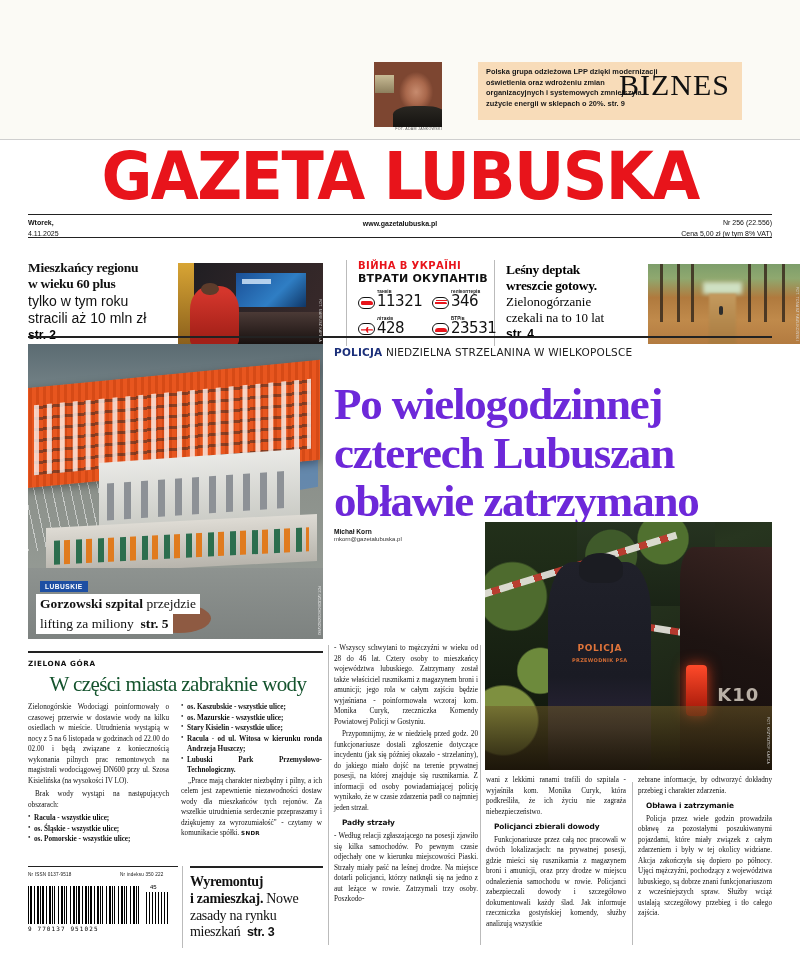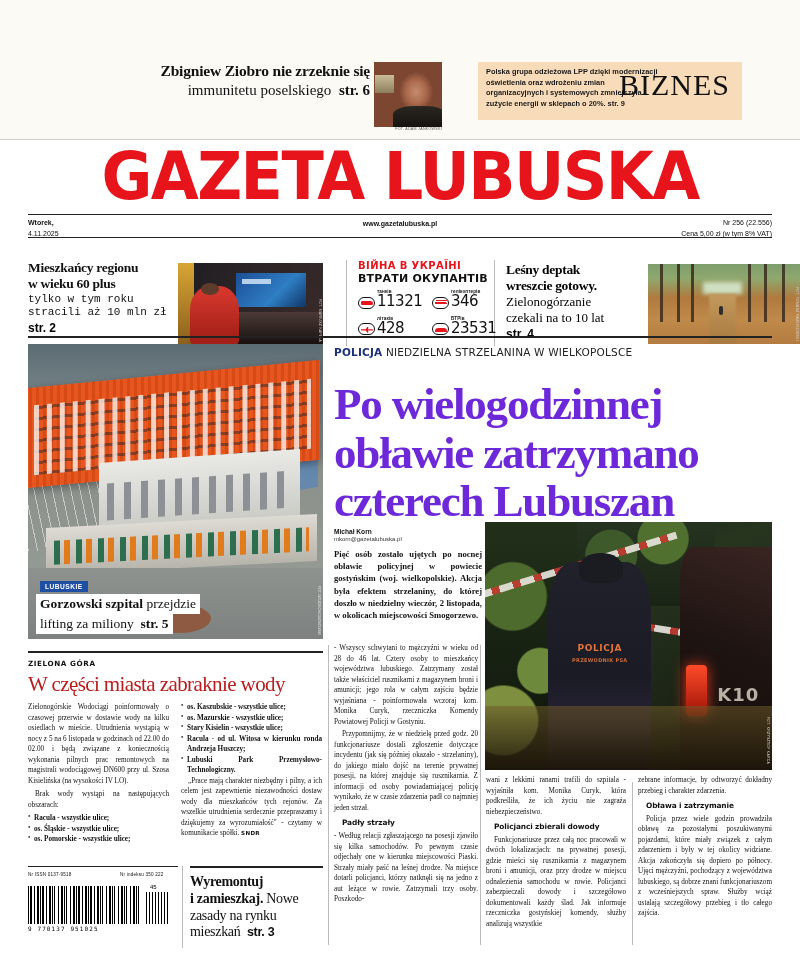--- a/index.html
+++ b/index.html
@@ -87,21 +87,21 @@
 
   
   .teasers { position:absolute; left:28px; top:260px; width:744px; height: 90px; }
   .tz-sep { position:absolute; top:0; width:1px; height: 86px; background:#bbb; }
   .teaser1 { position:absolute; left:0; top:0; width: 140px; }
   .t1-title {
     font-family: "Liberation Serif", serif; font-weight:bold;
     font-size: 13.5px; line-height: 1.22; color:#111; letter-spacing:-0.3px;
   }
   .t1-sub {
-    font-family: Liberation Mono, monospace; font-size: 11px; line-height:1.22; color:#111;
+    font-family: Liberation Sans, sans-serif; font-size: 14px; line-height:1.22; color:#111;
   }
   .t1-page { font-family:"Liberation Sans",sans-serif; font-weight:bold; font-size:12px; margin-top:1px;}
   .teaser1-photo {
     position:absolute; left: 150px; top: 3px; width: 145px; height: 82px;
     background: linear-gradient(120deg,#1d1d22 0%, #2a2326 35%, #3a2a2a 100%);
     overflow:hidden;
   }
   .t1p-screen{position:absolute; left:40%; top:12%; width:48%; height:42%;
     background:linear-gradient(135deg,#1b4f96,#2f7ec4 60%,#0f3666);}
   .t1p-screen::after{content:"";position:absolute;left:8%;top:18%;width:42%;height:14%;background:#cfe3f7;opacity:.85;}
@@ -312,21 +312,21 @@
   .p-ground { position:absolute; left:0; bottom:0; width:100%; height:26%;
     background: linear-gradient(180deg,rgba(110,90,40,.55),rgba(30,22,10,.9));}
   .police-credit { position:absolute; right:2px; bottom:6px; font-size:3.4px; color:#ddd;
     writing-mode: vertical-rl; letter-spacing:.3px;}
 
   
   .rule-zg { position:absolute; left:28px; top: 651px; width: 295px; height:1.5px; background:#222;}
   .zg-kicker { position:absolute; left:28px; top: 659px; font-size:7.2px; font-weight:bold;
     letter-spacing:.6px; color:#111; font-family:"DejaVu Sans",sans-serif;}
   .zg-head { position:absolute; left:28px; top: 672px; width: 300px;
-    font-family:"Liberation Serif",serif; font-size: 21px; letter-spacing:-0.6px; color:#b91c1c;}
+    font-family:"Liberation Serif",serif; font-size: 21px; letter-spacing:-0.6px; color:#14532d;text-align:center;}
   .zg-cols { position:absolute; left:28px; top: 702px; width: 295px;
     display:flex; gap: 12px;}
   .zg-col { width: 141px; font-family:"Liberation Serif",serif; font-size: 7.2px;
     line-height: 1.46; color:#111; text-align: justify;}
   .zg-col p { margin-bottom: 3px; }
   .zg-col ul { list-style:none; margin:0; padding:0;}
   .zg-col li { font-weight:bold; position:relative; padding-left:6px; line-height:1.46;}
   .zg-col li::before{ content:"\25CF"; position:absolute; left:0; top:0; font-size:4px;}
   .zg-col .ind { text-indent: 7px; }
   .zg-sign { font-weight:bold; font-family:"DejaVu Sans",sans-serif; font-size:5.6px; letter-spacing:.3px;}
@@ -368,27 +368,20 @@
     font-family:"DejaVu Sans",sans-serif; font-weight:bold; font-size:7.4px;
     margin: 5px 0 2px 0; text-indent: 8px; letter-spacing:-0.1px;
   }
 </style>
 </head>
 <body>
 
 <div class="page">
 
   <div class="top-strip">
-    <div class="ziobro-block">
-      <div class="ziobro-l1">Zbigniew Ziobro nie zrzeknie się</div>
-      <div class="ziobro-l2">
-        <span>immunitetu poselskiego</span>
-        &nbsp;<b>str. 6</b>
-      </div>
-    </div>
     <div class="ziobro-photo">
       <div class="plaque"></div>
       <div class="suit"></div>
     </div>
     <div class="ziobro-credit">FOT. ADAM JANKOWSKI</div>
 
     <div class="biznes-box">
       <div class="biznes-text">Polska grupa odzieżowa LPP dzięki modernizacji oświetlenia oraz wdrożeniu zmian organizacyjnych i systemowych zmniejszyła zużycie energii w sklepach o 20%.   str. 9</div>
       <div class="biznes-logo">BIZNES</div>
     </div>
@@ -516,29 +509,28 @@
       <span class="l"><span>lifting za miliony</span> &nbsp;<b>str. 5</b></span>
     </div>
     <div class="hosp-credit">FOT. WOJCIECH OGONOWSKI</div>
   </div>
 
   <div class="kicker">
     <b>POLICJA</b><span> NIEDZIELNA STRZELANINA W WIELKOPOLSCE</span>
   </div>
   <div class="headline">
     <div>Po wielogodzinnej</div>
+    <div>czterech Lubuszan</div>
     <div>obławie zatrzymano</div>
-    <div>czterech Lubuszan</div>
   </div>
 
   <div class="byline">
     <div class="byl-name">Michał Korn</div>
     <div class="byl-mail">mkorn@gazetalubuska.pl</div>
   </div>
-  <div class="lead">Pięć osób zostało ujętych po nocnej obławie policyjnej w powiecie gostyńskim (woj. wielkopolskie). Akcja była efektem strzelaniny, do której doszło w niedzielny wieczór, 2 listopada, w okolicach miejscowości Smogorzewo.</div>
 
   <div class="police">
     <div class="p-foliage-t"></div>
     <div class="p-foliage-l"></div>
     <div class="p-tape1"></div>
     <div class="p-tape2"></div>
     <div class="p-van">
       <div class="p-taillight"></div>
       <div class="p-plate">K10</div>
     </div>

